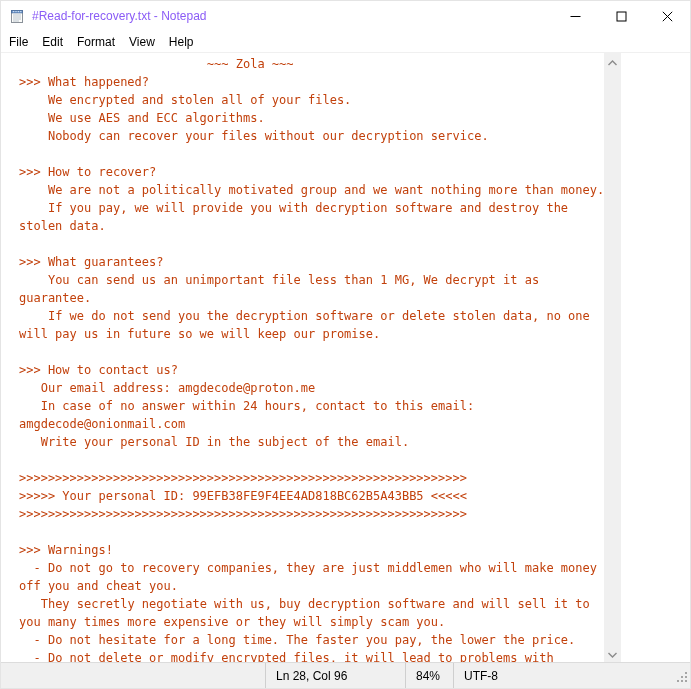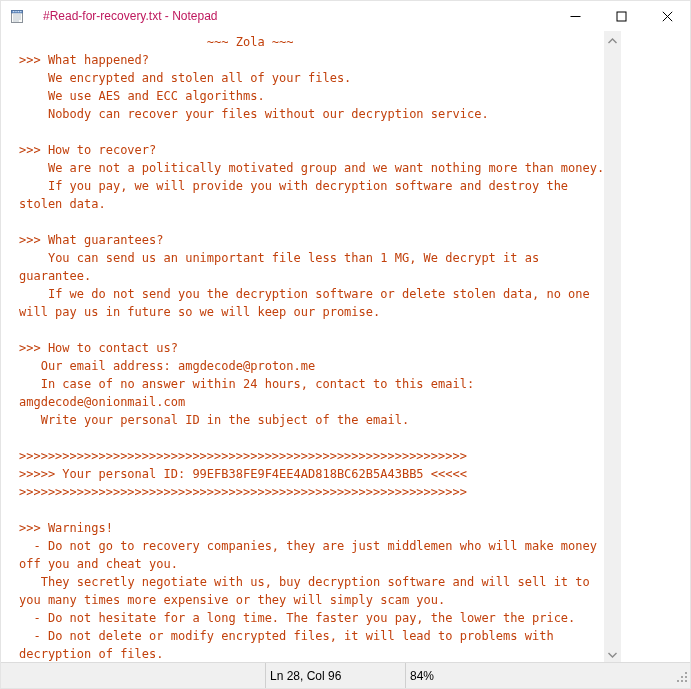--- a/index.html
+++ b/index.html
@@ -18,22 +18,22 @@
   
   .titlebar {
     height: 30px; flex: 0 0 30px;
     display: flex; align-items: center;
     background: #ffffff;
     padding-left: 8px;
     user-select: none;
   }
   .app-icon { width: 16px; height: 16px; flex: 0 0 16px; }
   .window-title {
-    margin-left: 18px;
-    font-size: 12px; color: #be185d;
+    margin-left: 7px;
+    font-size: 12px; color: #8b5cf6;
     white-space: nowrap;
   }
   .caption-buttons { margin-left: auto; display: flex; height: 30px; }
   .caption-btn {
     width: 46px; height: 30px;
     display: flex; align-items: center; justify-content: center;
     background: #ffffff; border: none; cursor: default;
   }
   .caption-btn svg { display: block; }
 
@@ -90,21 +90,21 @@
     border-top: 1px solid #dcdcdc;
     display: flex; align-items: stretch;
     font-size: 12px; color: #000000;
     user-select: none;
     position: relative;
   }
   .sb-spacer { flex: 0 0 264px; }
   .sb-cell {
     display: flex; align-items: center;
     border-left: 1px solid #cfcfcf;
-    padding-left: 4px;
+    padding-left: 10px;
     white-space: nowrap; overflow: hidden;
   }
   .sb-cursor   { flex: 0 0 140px; }
   .sb-zoom     { flex: 0 0 48px;  }
   .sb-eol      { flex: 0 0 117px; }
   .sb-encoding { flex: 1 1 auto;  }
   .resize-grip { position: absolute; right: 2px; bottom: 2px; }
 </style>
 </head>
 <body>
@@ -146,20 +146,27 @@
         <span>
           <svg width="11" height="11" viewBox="0 0 11 11">
             <line x1="0.8" y1="0.8" x2="10.2" y2="10.2" stroke="#000" stroke-width="1"></line>
             <line x1="10.2" y1="0.8" x2="0.8" y2="10.2" stroke="#000" stroke-width="1"></line>
           </svg>
         </span>
       </button>
     </div>
   </div>
 
+  <div class="menubar">
+    <span class="menu-item">File</span>
+    <span class="menu-item">Edit</span>
+    <span class="menu-item">Format</span>
+    <span class="menu-item">View</span>
+    <span class="menu-item">Help</span>
+  </div>
 
   <div class="editor">
     <div class="text-content">                          ~~~ Zola ~~~
 &gt;&gt;&gt; What happened?
     We encrypted and stolen all of your files.
     We use AES and ECC algorithms.
     Nobody can recover your files without our decryption service.
 
 &gt;&gt;&gt; How to recover?
     We are not a politically motivated group and we want nothing more than money.
@@ -198,20 +205,21 @@
             </svg>
         </span>
       </button>
     </div>
   </div>
 
   <div class="statusbar">
     <div class="sb-spacer"></div>
     <div class="sb-cell sb-cursor">Ln 28, Col 96</div>
     <div class="sb-cell sb-zoom">84%</div>
+    <div class="sb-cell sb-encoding">UTF-8</div>
     <span class="resize-grip">
       <svg width="11" height="11" viewBox="0 0 11 11">
         <rect x="8" y="0" width="2" height="2" fill="#a5a5a5"></rect>
         <rect x="8" y="4" width="2" height="2" fill="#a5a5a5"></rect>
         <rect x="4" y="4" width="2" height="2" fill="#a5a5a5"></rect>
         <rect x="8" y="8" width="2" height="2" fill="#a5a5a5"></rect>
         <rect x="4" y="8" width="2" height="2" fill="#a5a5a5"></rect>
         <rect x="0" y="8" width="2" height="2" fill="#a5a5a5"></rect>
       </svg>
     </span>

